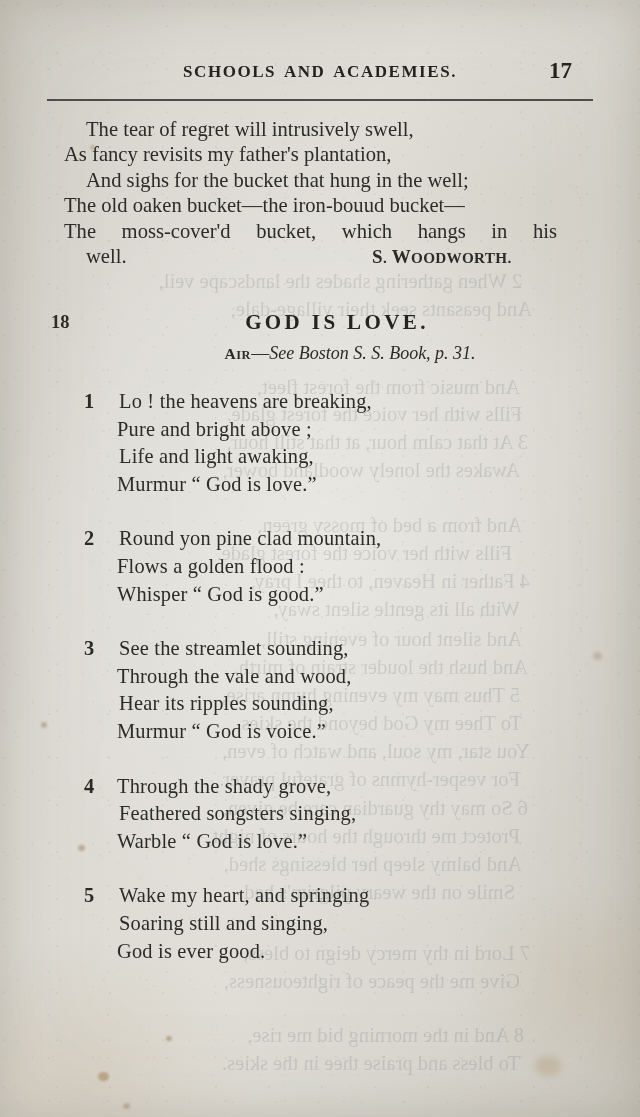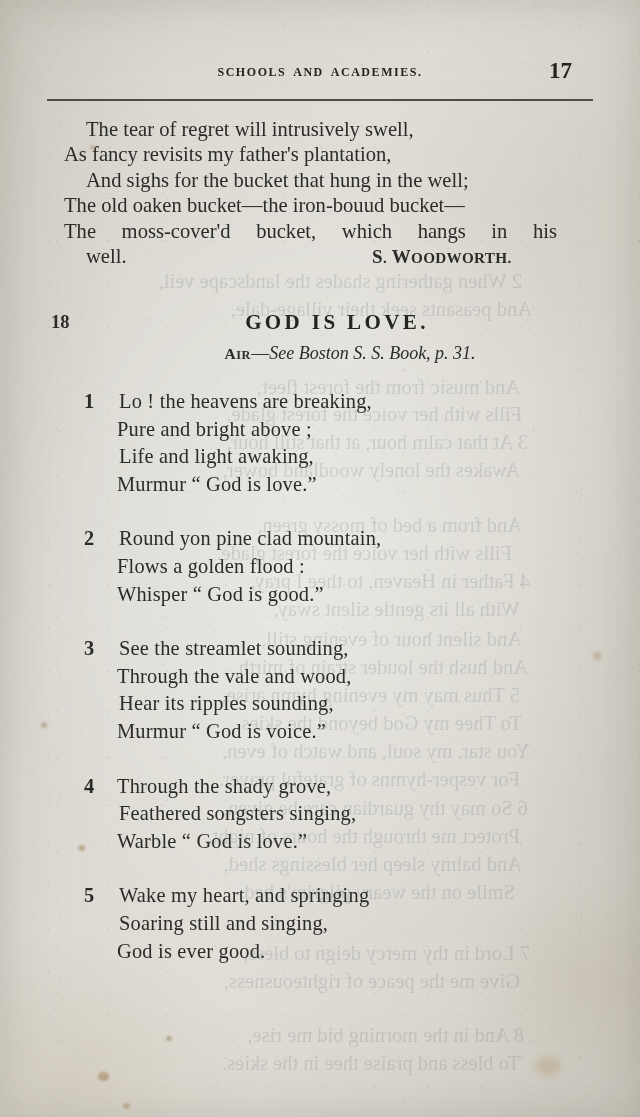--- a/index.html
+++ b/index.html
@@ -77,21 +77,21 @@
   
   .runhead {
     position: absolute;
     left: 0; right: 0;
     top: 62px;
     z-index: 4;
     text-align: center;
   }
   .runhead-title {
     display: inline-block;
-    font-size: 12px;
+    font-size: 17px;
     font-weight: 700;
     letter-spacing: 1.55px;
     word-spacing: 3px;
     text-transform: uppercase;
     color: #23231f;
   }
   .folio {
     position: absolute;
     right: 68px;
     top: 58px;

